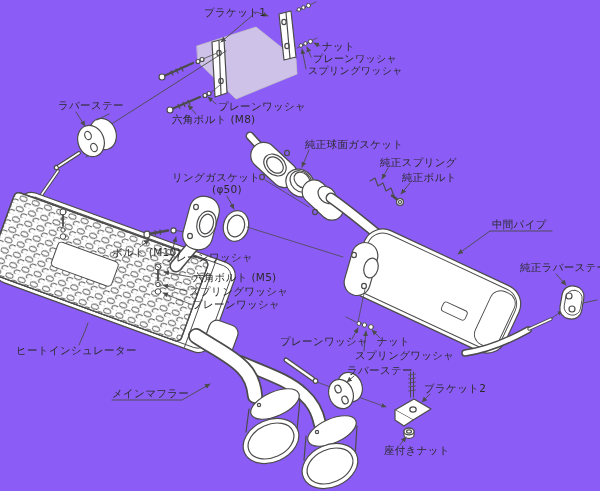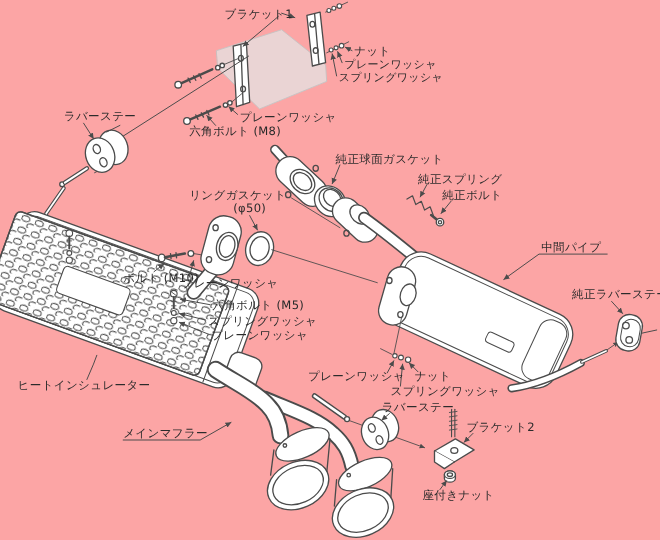--- a/index.html
+++ b/index.html
@@ -1,17 +1,17 @@
 <!DOCTYPE html>
 <html><head>
 <meta charset="utf-8">
 <style>
   html,body{margin:0;padding:0;background:#fff;}
   body{font-family:"DejaVu Sans",sans-serif;}
-  #stage{position:relative;width:600px;height:491px;background:#fca5a5;overflow:hidden;}
+  #stage{position:relative;width:600px;height:491px;background:#8b5cf6;overflow:hidden;}
   svg text{font-family:"DejaVu Sans",sans-serif;font-size:10.5px;fill:#2b2b2b;letter-spacing:.3px;}
   svg .sm{font-size:10px;}
 </style>
 </head>
 <body>
 
 <div id="stage">
 <svg width="600" height="491" viewBox="0 0 600 491">
   <defs>
     <pattern id="perf" width="13" height="11" patternUnits="userSpaceOnUse">

